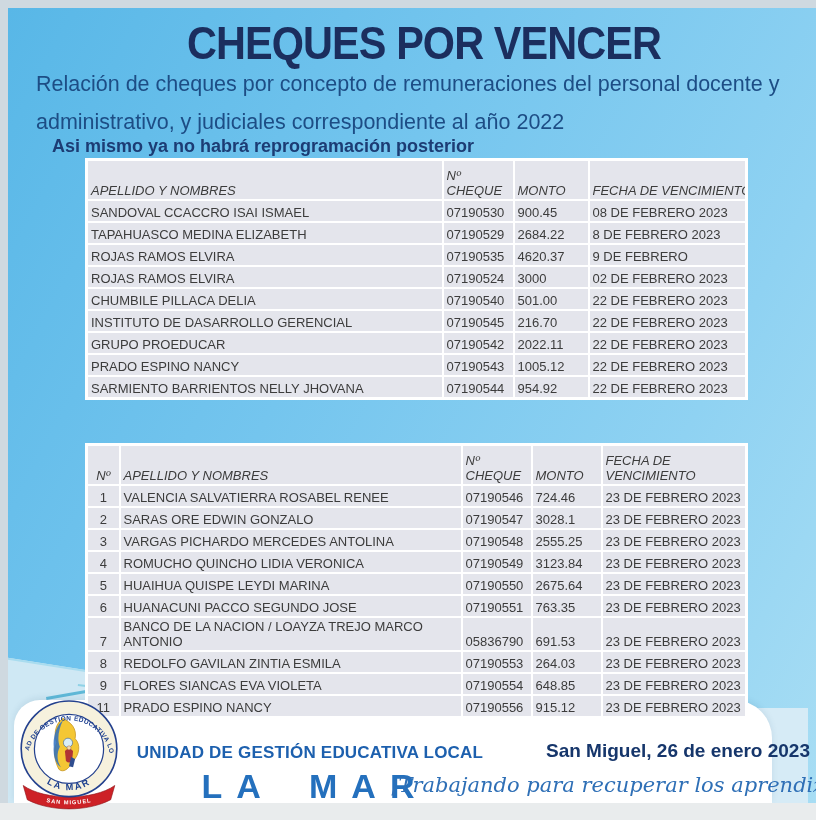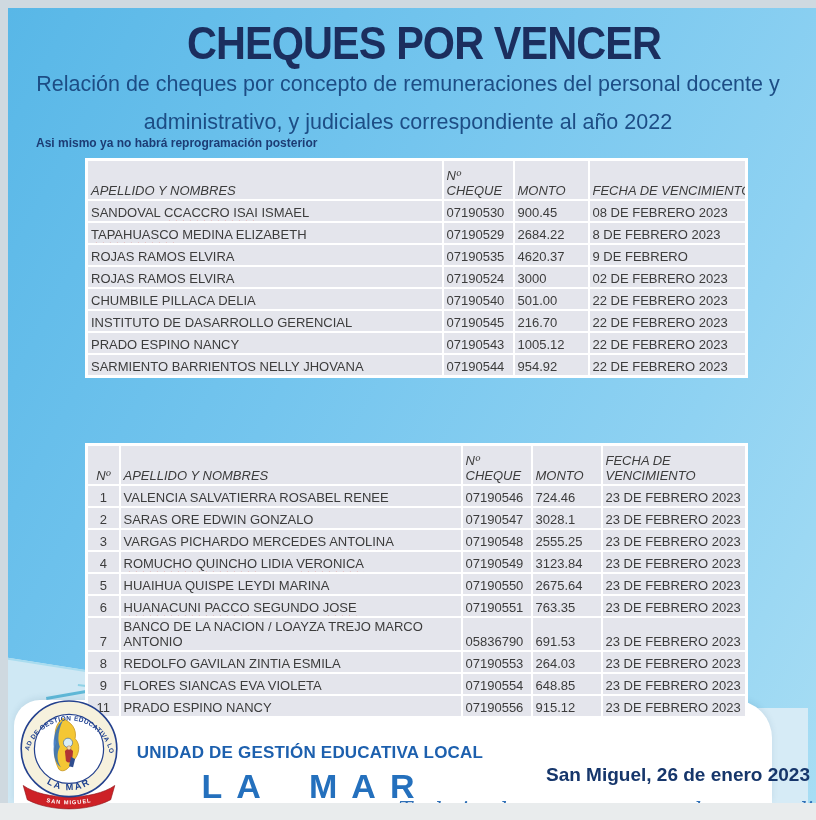--- a/index.html
+++ b/index.html
@@ -5,56 +5,56 @@
   html,body{margin:0;padding:0;}
   body{width:816px;height:820px;position:relative;font-family:"Liberation Sans",sans-serif;
        -webkit-font-smoothing:antialiased;}
   .frame{position:absolute;inset:0;width:816px;height:820px;background:#cfd9e0;overflow:hidden;}
   .main{position:absolute;left:8px;top:8px;width:800px;height:795px;overflow:hidden;
         background:linear-gradient(118deg,#58b7e7 0%,#74c5ee 38%,#8fd2f2 72%,#a9def4 100%);padding-left:32px;}
   
   .title{position:absolute;left:0;top:8px;width:100%;text-align:center;
          font-size:46px;font-weight:800;color:#1b2e5e;letter-spacing:-1px;
          transform:scaleX(.9);transform-origin:center top;white-space:nowrap;}
-  .sub{position:absolute;left:28px;width:744px;font-size:21.5px;color:#1d4d85;white-space:nowrap;text-align:center;}
+  .sub{position:absolute;left:28px;width:744px;font-size:21.5px;color:#1d4d85;white-space:nowrap;}
   .sub1{top:64px;}
   .sub2{top:102px;}
-  .note{position:absolute;left:28px;top:128px;font-size:12px;font-weight:700;color:#1c3c74;white-space:nowrap;}
+  .note{position:absolute;left:44px;top:128px;font-size:18px;font-weight:700;color:#1c3c74;white-space:nowrap;}
   
   table.chq{border-collapse:collapse;table-layout:fixed;position:absolute;left:77px;
             background:transparent;border:3px solid #ffffff;z-index:4;}
   table.chq th,table.chq td{background:#e4e5ec;border:2px solid #ffffff;
             font-size:13px;font-weight:400;color:#3c3c3c;text-align:left;
             padding:1px 3px;line-height:15px;vertical-align:bottom;overflow:hidden;}
   table.chq th{height:36px;font-style:italic;}
   table.chq td{height:18px;white-space:nowrap;}
   table.chq td.c-name{white-space:normal;}
   .t1{top:150px;width:660px;}
   .t2{top:435px;width:660px;}
   .c-num{text-align:center !important;}
   th.nowrap{white-space:nowrap;}
-  .wavy{text-decoration:underline;text-decoration-style:wavy;text-decoration-color:#e04b3a;
+  .wavy{text-decoration-style:wavy;text-decoration-color:#e04b3a;
         text-decoration-thickness:1px;text-underline-offset:3px;}
   
   .wedge{position:absolute;left:-30px;top:645px;width:460px;height:180px;background:#cfe8f4;
          transform:rotate(9deg);transform-origin:left top;z-index:1;border-top:2px solid #a9dcef;}
   .streak1{position:absolute;left:38px;top:689px;width:230px;height:3px;background:#5fb9d8;
          transform:rotate(-10deg);transform-origin:left top;z-index:2;}
   .streak2{position:absolute;left:70px;top:676px;width:210px;height:2px;background:#8fd2e6;
          transform:rotate(7deg);transform-origin:left top;z-index:2;}
   .pale-right{position:absolute;left:735px;top:700px;width:65px;height:95px;background:#d6ebf6;z-index:2;}
   .card{position:absolute;left:6px;top:692px;width:758px;height:103px;background:#ffffff;
         border-radius:26px 38px 0 0;box-shadow:0 -2px 6px rgba(30,80,120,.10);z-index:3;}
   .bottom-strip{position:absolute;left:0;top:803px;width:816px;height:17px;background:#e9eced;z-index:5;}
   
   .org-block{position:absolute;left:126px;top:735px;width:352px;text-align:center;z-index:6;}
   .org-line{font-size:17px;font-weight:700;color:#1d60ae;letter-spacing:.2px;white-space:nowrap;}
   .org-name{margin-top:4px;font-size:34px;font-weight:800;color:#2470bd;
             letter-spacing:14px;word-spacing:12px;white-space:nowrap;text-indent:10px;}
-  .date-block{position:absolute;right:30px;top:756px;width:420px;text-align:right;z-index:6;}
+  .date-block{position:absolute;right:30px;top:732px;width:420px;text-align:right;z-index:6;}
   .date-line{font-size:19px;font-weight:700;color:#16366b;white-space:nowrap;}
   .slogan{margin-top:11px;font-family:"DejaVu Serif",serif;font-style:italic;
           font-size:21px;color:#2e6fb6;white-space:nowrap;}
   .logo{position:absolute;left:18px;top:698px;width:102px;height:118px;z-index:10;}
 </style>
 </head>
 <body>
 
 <div class="frame">
   <div class="main">
@@ -107,20 +107,26 @@
           <tr>
             <td class="c-name">CHUMBILE PILLACA DELIA</td>
             <td>07190540</td>
             <td>501.00</td>
             <td>22 DE FEBRERO 2023</td>
           </tr>
           <tr>
             <td class="c-name">INSTITUTO DE DASARROLLO GERENCIAL</td>
             <td>07190545</td>
             <td>216.70</td>
+            <td>22 DE FEBRERO 2023</td>
+          </tr>
+          <tr>
+            <td class="c-name">GRUPO PROEDUCAR</td>
+            <td>07190542</td>
+            <td>2022.11</td>
             <td>22 DE FEBRERO 2023</td>
           </tr>
           <tr>
             <td class="c-name">PRADO ESPINO NANCY</td>
             <td>07190543</td>
             <td>1005.12</td>
             <td>22 DE FEBRERO 2023</td>
           </tr>
           <tr>
             <td class="c-name">SARMIENTO BARRIENTOS NELLY JHOVANA</td>

